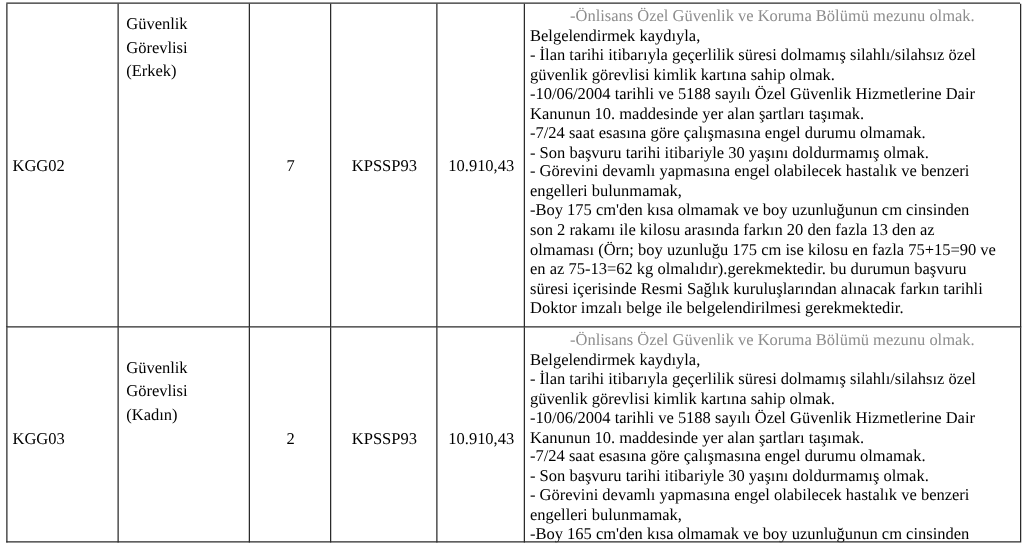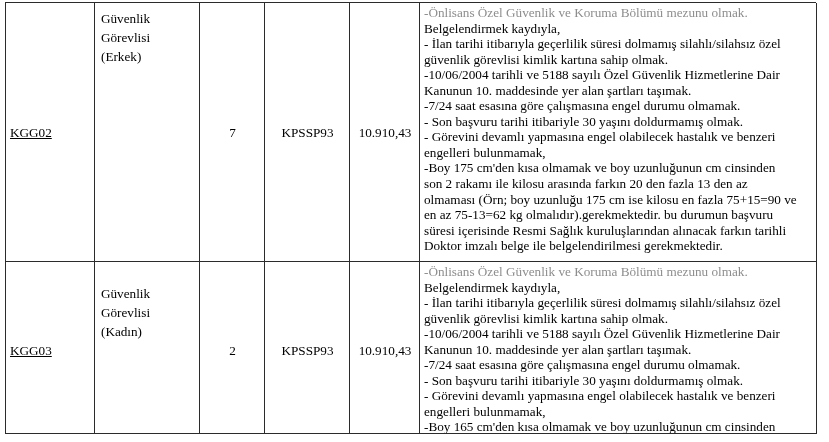--- a/index.html
+++ b/index.html
@@ -45,21 +45,21 @@
     border-left: 1px solid #2b2b2b;
     border-right: 1px solid #2b2b2b;
     border-bottom: 1px solid #2b2b2b;
     padding: 0;
     vertical-align: top;
     font-size: 13.2px;
     line-height: 15.6px;
   }
 
   
-  .c-code  { width: 89px; text-decoration: underline; }
+  .c-code  { width: 89px; }
   .c-title { width: 105px; }
   .c-count { width: 65px; }
   .c-score { width: 85px; }
   .c-wage  { width: 70px; }
   .c-conds { width: 397px; }
 
   .cell-pad { padding: 6px 4px 4px 5px; }
 
   .c-code .cell-pad   { padding-left: 4px; }
   .c-title .cell-pad  { padding-left: 6px; }
@@ -71,21 +71,21 @@
   .v-mid { vertical-align: middle !important; }
 
   .title-lines { line-height: 19px; }
 
   .conds {
     padding: 2px 3px 2px 4px;
     font-size: 13.2px;
     line-height: 15.55px;
   }
   .conds .ln { white-space: nowrap; }
-  .conds .faded { color: #8d8d8d; }
+  .conds .faded { color: #8d8d8d; margin-left: 32px; }
 
   .row1 td { height: 258px; }
   .row2 td { height: 172px; }
 
   
   .clip {
     position: absolute;
     left: 0;
     top: 434px;
     width: 829px;

